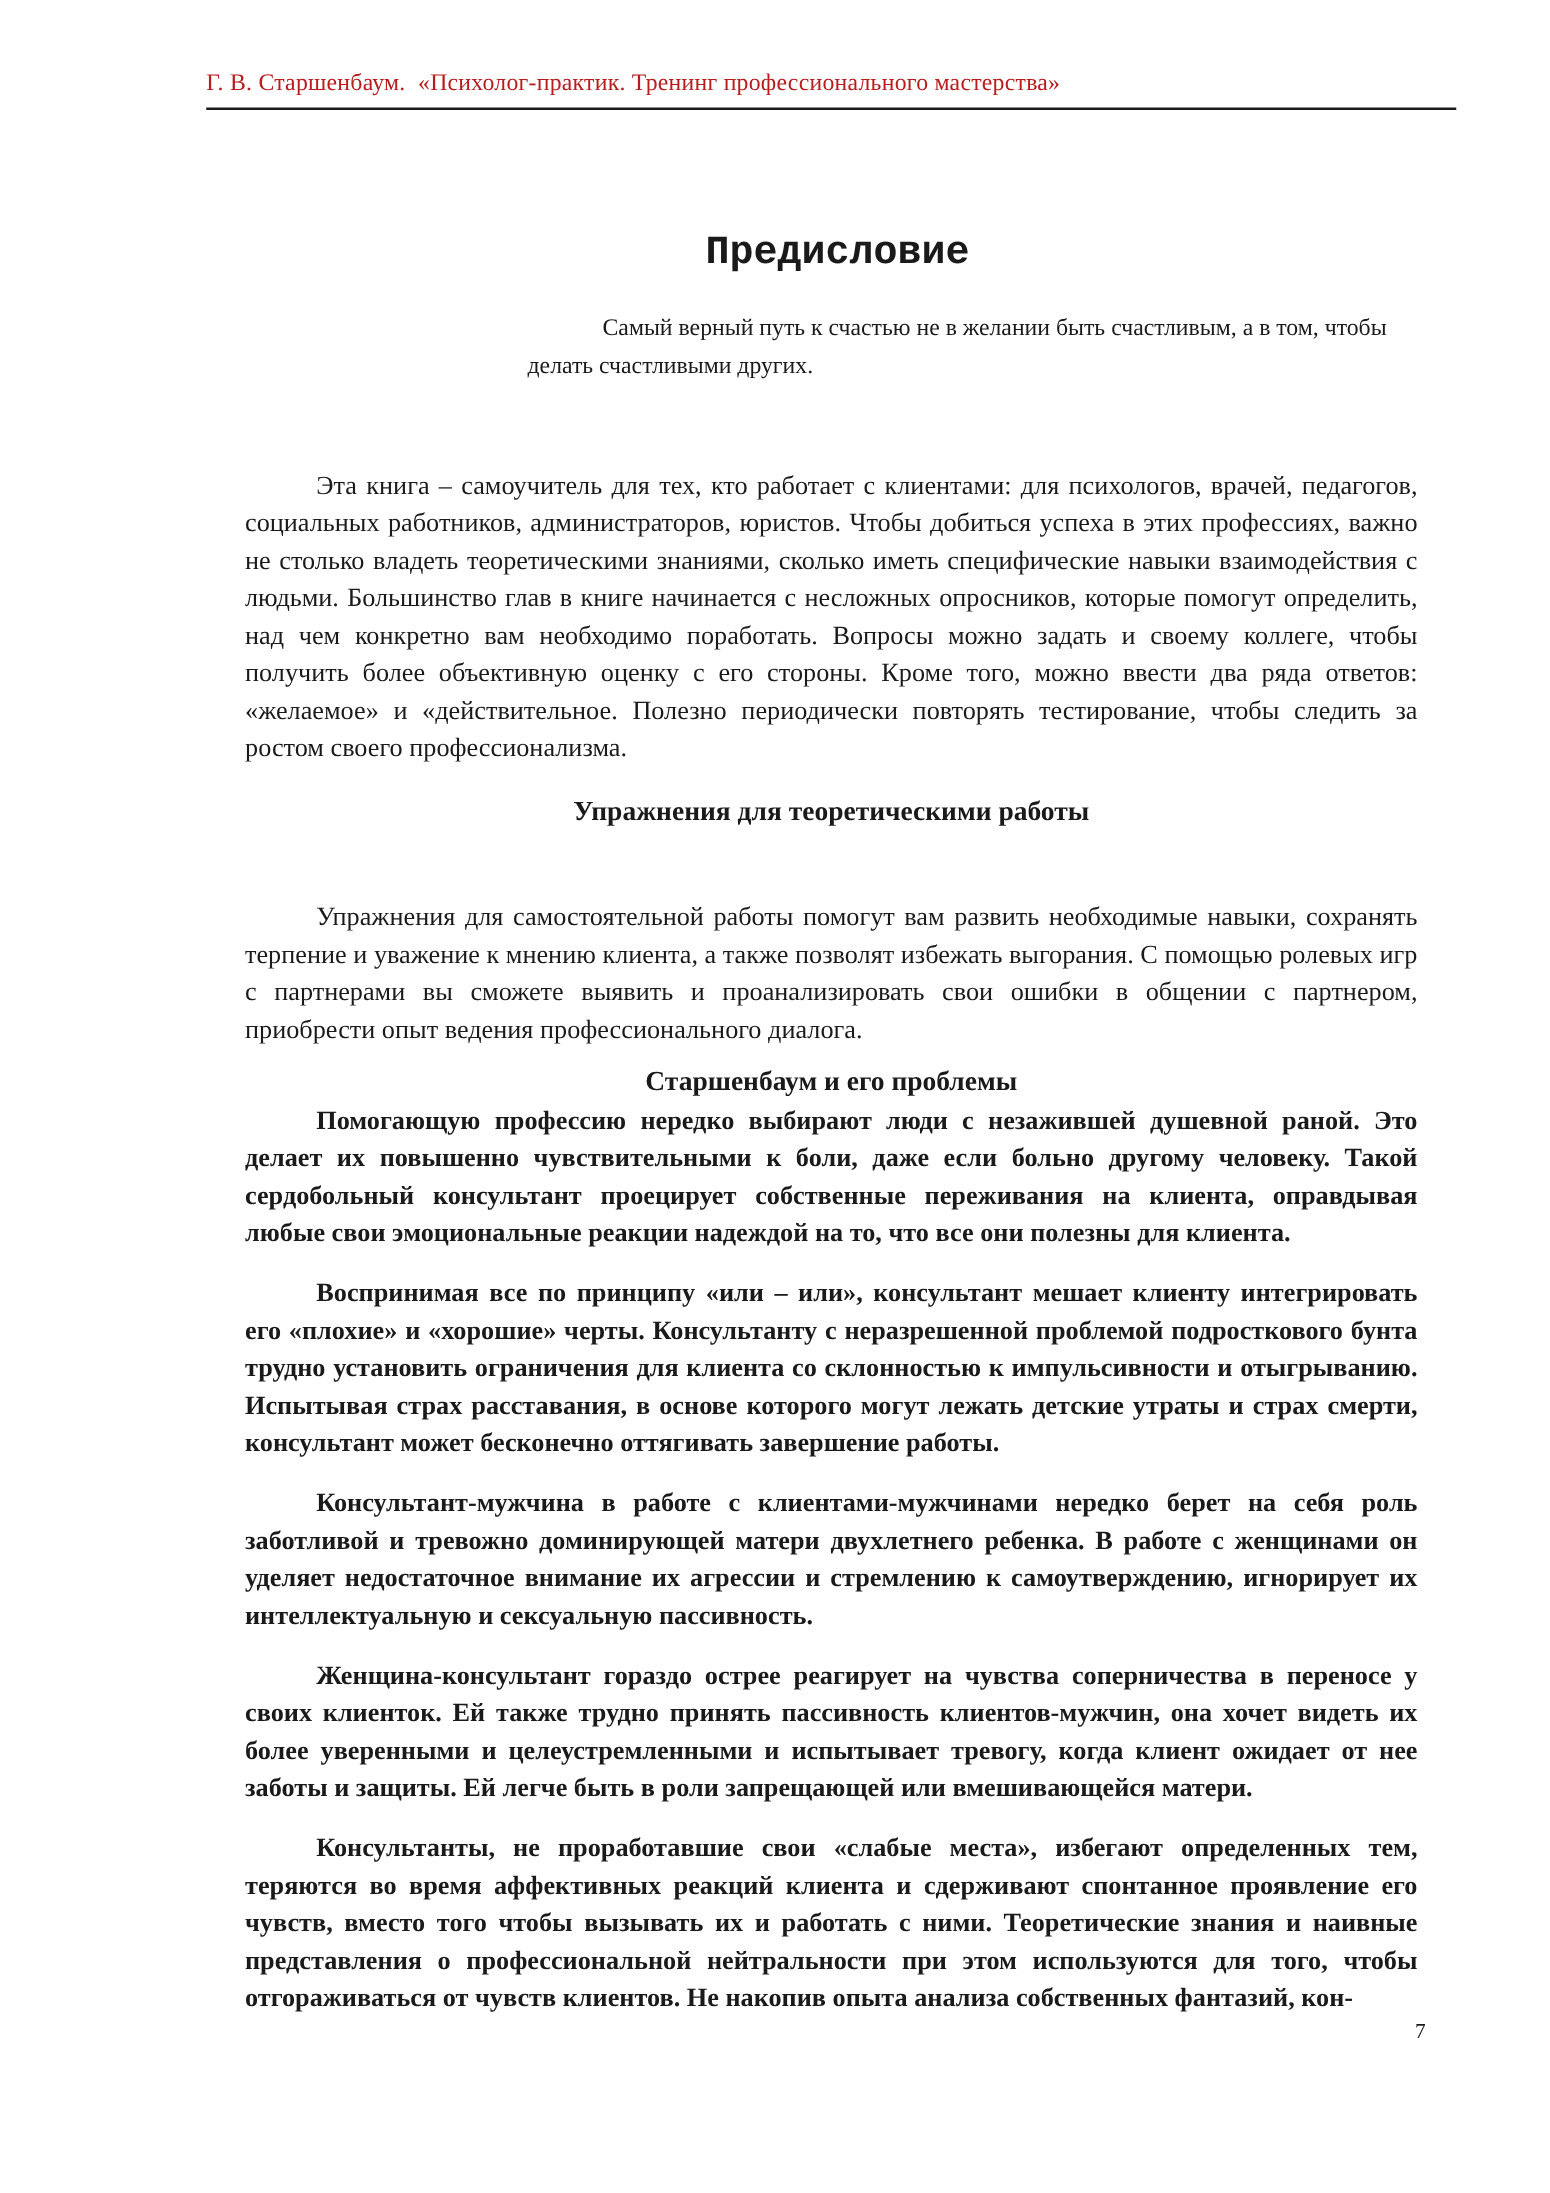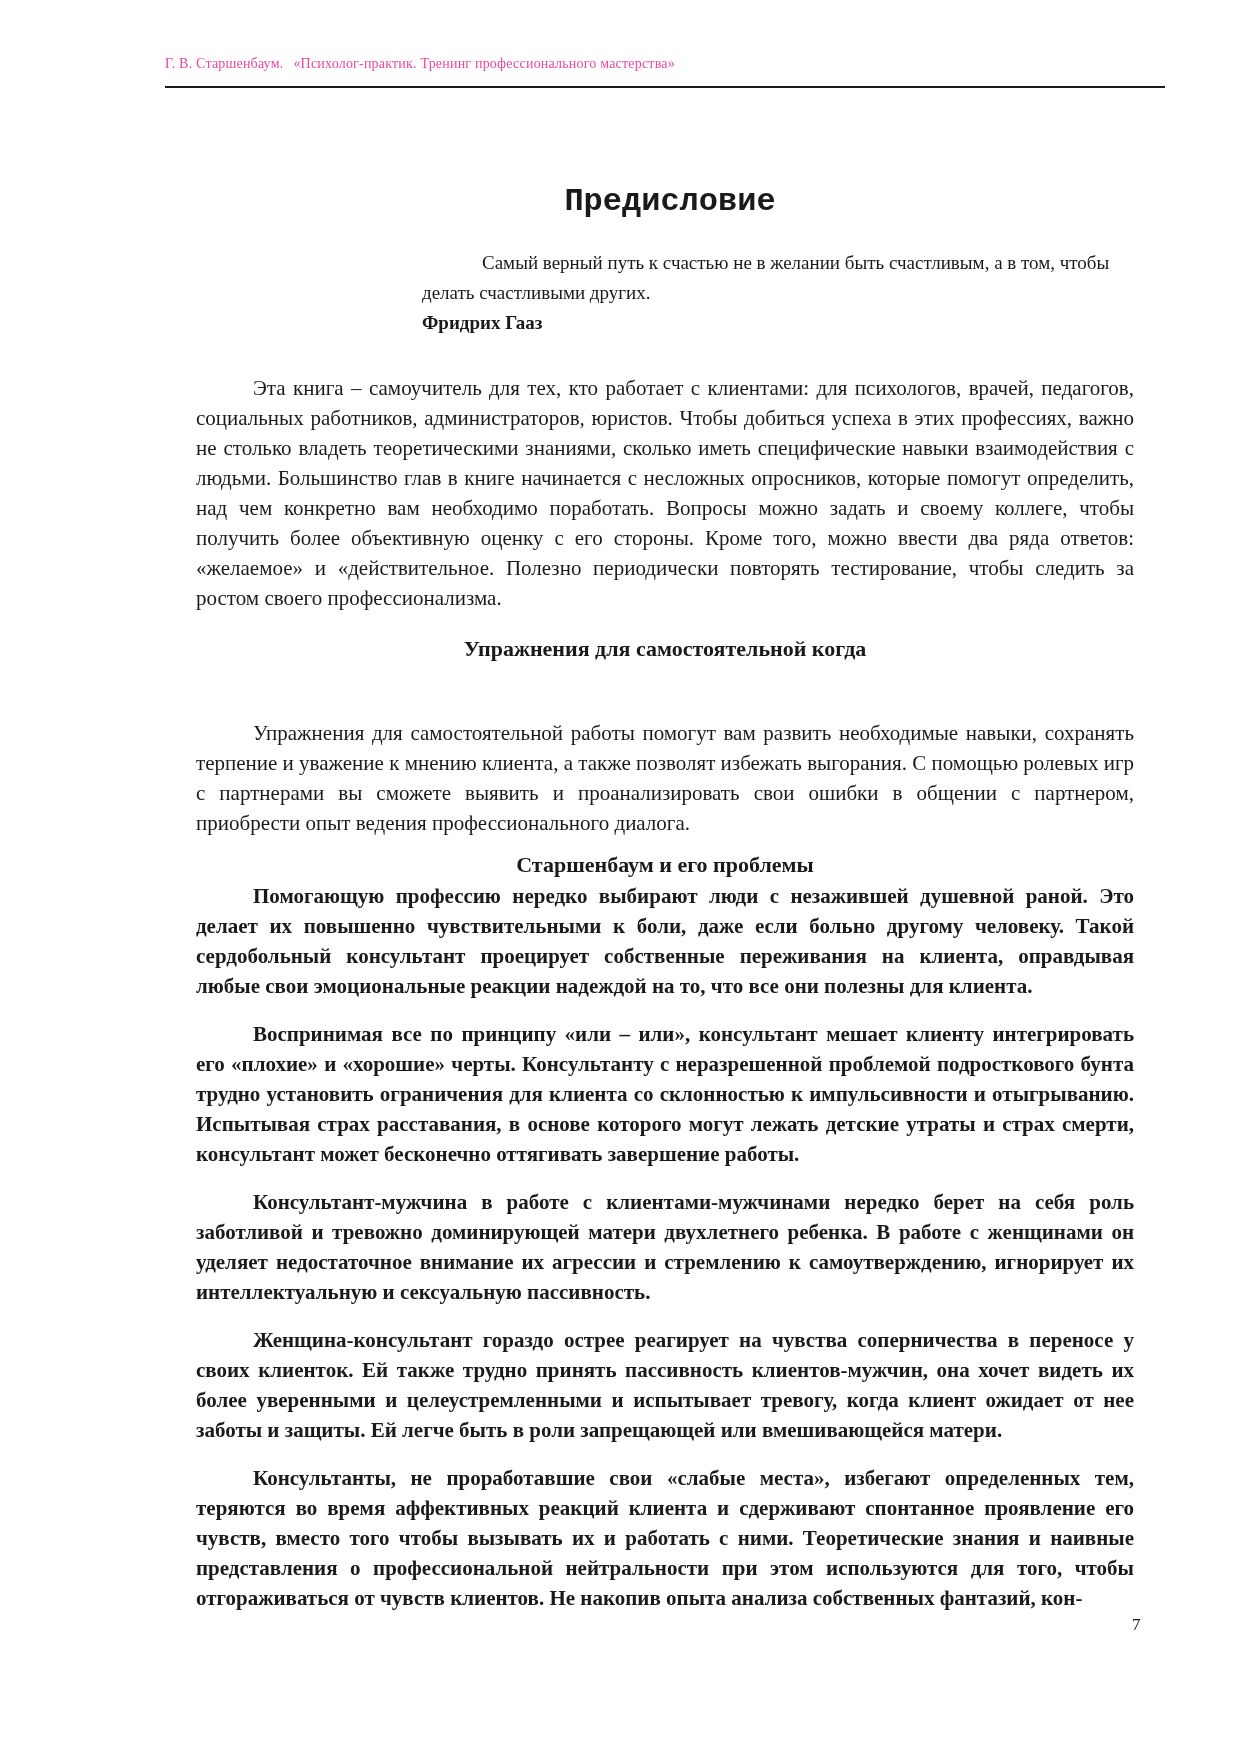--- a/index.html
+++ b/index.html
@@ -1,18 +1,18 @@
 <!DOCTYPE html>
 <html><head>
   <meta charset="utf-8">
   <style>
     html, body { margin: 0; padding: 0; background: #ffffff; }
     body { width: 1240px; height: 1754px; position: relative; overflow: hidden;
            font-family: "Liberation Serif", "DejaVu Serif", serif; color: #1a1a1a; }
-    .running-head { position: absolute; left: 165px; top: 56px; font-size: 14px; color: #ec4899;
+    .running-head { position: absolute; left: 165px; top: 56px; font-size: 19px; color: #b91c1c;
                     letter-spacing: 0.2px; white-space: nowrap; }
     .running-head .sep { display: inline-block; width: 10px; }
     .head-rule { position: absolute; left: 165px; top: 86px; width: 1000px; height: 0;
                  border-top: 2px solid #1a1a1a; }
     .page-title { position: absolute; left: 0; width: 1240px; top: 183px; text-align: center;
                   font-size: 32px; font-weight: bold; margin: 0; padding-left: 100px; box-sizing: border-box; font-family: Liberation Mono, monospace; }
     .epigraph { position: absolute; left: 422px; top: 248px; width: 700px; 
                 font-size: 19px; line-height: 30px; }
     .epigraph .quote { text-indent: 60px; margin: 0; }
     .epigraph .author { font-weight: bold; margin: 0; }
@@ -28,28 +28,27 @@
 
 <div class="running-head">
   <span>Г. В. Старшенбаум.</span><span class="sep"></span><span>«Психолог-практик. Тренинг профессионального мастерства»</span>
 </div>
 <div class="head-rule"></div>
 
 <h1 class="page-title">Предисловие</h1>
 
 <div class="epigraph">
   <p class="quote">Самый верный путь к счастью не в желании быть счастливым, а в том, чтобы делать счастливыми других.</p>
-  <p class="author">Фридрих Гааз</p>
 </div>
 
 <div class="body-block" style="top:355px;">
   <p>Эта книга – самоучитель для тех, кто работает с клиентами: для психологов, врачей, педагогов, социальных работников, администраторов, юристов. Чтобы добиться успеха в этих профессиях, важно не столько владеть теоретическими знаниями, сколько иметь специфические навыки взаимодействия с людьми. Большинство глав в книге начинается с несложных опросников, которые помогут определить, над чем конкретно вам необходимо поработать. Вопросы можно задать и своему коллеге, чтобы получить более объективную оценку с его стороны. Кроме того, можно ввести два ряда ответов: «желаемое» и «действительное. Полезно периодически повторять тестирование, чтобы следить за ростом своего профессионализма.</p>
 </div>
 
-<h2 class="section-head" style="top:636px;">Упражнения для самостоятельной когда</h2>
+<h2 class="section-head" style="top:636px;">Упражнения для теоретическими работы</h2>
 
 <div class="body-block" style="top:700px;">
   <p>Упражнения для самостоятельной работы помогут вам развить необходимые навыки, сохранять терпение и уважение к мнению клиента, а также позволят избежать выгорания. С помощью ролевых игр с партнерами вы сможете выявить и проанализировать свои ошибки в общении с партнером, приобрести опыт ведения профессионального диалога.</p>
 </div>
 
 <h2 class="section-head" style="top:852px;">Старшенбаум и его проблемы</h2>
 
 <div class="body-block" style="top:863px;font-weight:bold;">
   <p>Помогающую профессию нередко выбирают люди с незажившей душевной раной. Это делает их повышенно чувствительными к боли, даже если больно другому человеку. Такой сердобольный консультант проецирует собственные переживания на клиента, оправдывая любые свои эмоциональные реакции надеждой на то, что все они полезны для клиента.</p>
   <p>Воспринимая все по принципу «или – или», консультант мешает клиенту интегрировать его «плохие» и «хорошие» черты. Консультанту с неразрешенной проблемой подросткового бунта трудно установить ограничения для клиента со склонностью к импульсивности и отыгрыванию. Испытывая страх расставания, в основе которого могут лежать детские утраты и страх смерти, консультант может бесконечно оттягивать завершение работы.</p>

